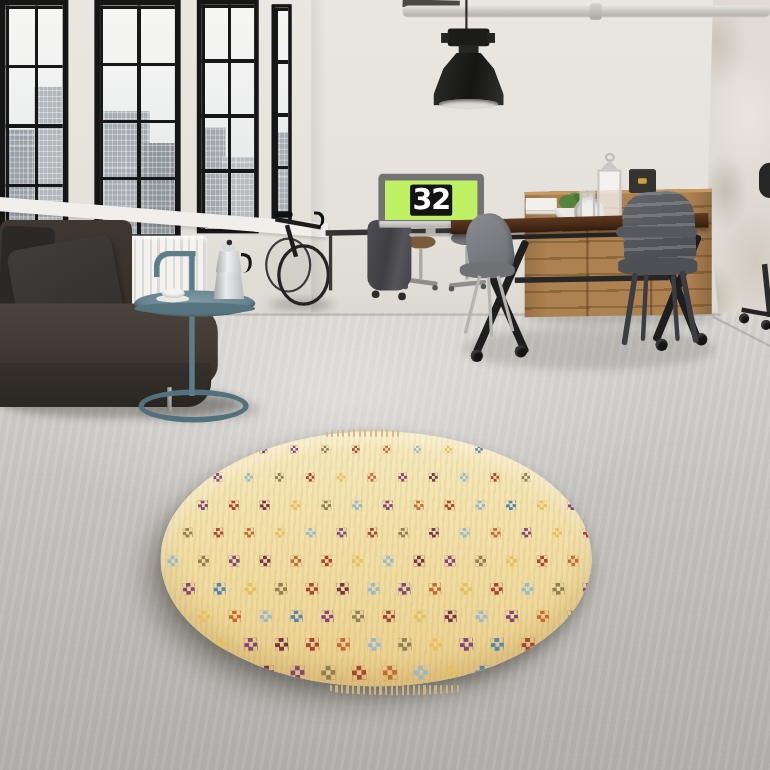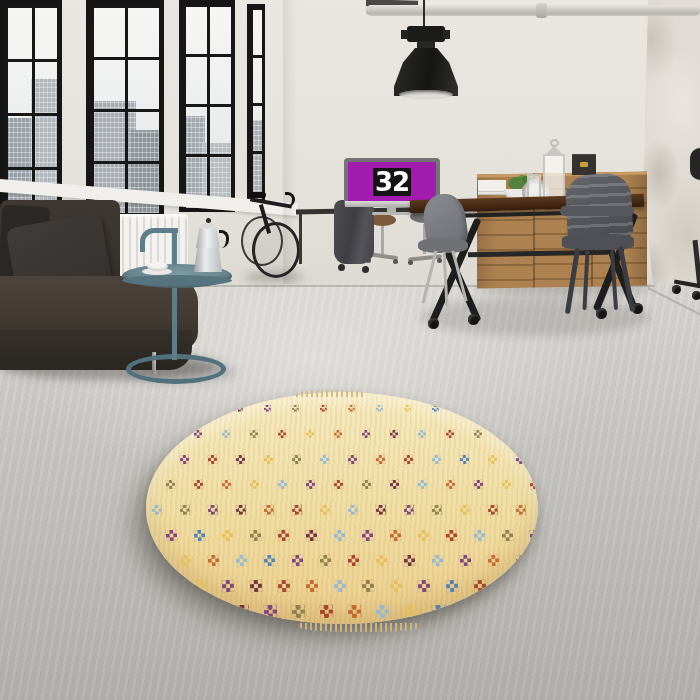--- a/index.html
+++ b/index.html
@@ -110,21 +110,21 @@
   .desk-leg{width:3px;background:#3a3835;}
   .paper-stack{background:#f1f0ed;box-shadow:0 1px 0 #c9c8c4,0 3px 0 #e6e5e1,0 4px 0 #bdbcb8;}
   .coat{left:334px;top:200px;width:40px;height:64px;border-radius:8px 10px 14px 12px;
     background:linear-gradient(100deg,#4e4d51 0%,#3f3e42 45%,#55545a 70%,#434247 100%);}
   .rack-wheel{width:7px;height:7px;border-radius:50%;background:#2c2c2c;}
   .ochair-seat{border-radius:50%;}
   .ochair-pole{width:3px;background:#a9a9a6;}
   .ochair-base{height:4px;border-radius:2px;background:#8e8e8b;}
   .caster{width:5px;height:5px;border-radius:50%;background:#555;}
   .monitor-screen{left:344px;top:158px;width:96px;height:48px;border-radius:4px 4px 2px 2px;
-    background:#a21caf;border:4px solid #737373;
+    background:#bef264;border:6px solid #737373;
     display:flex;align-items:center;justify-content:center;gap:7px;}
   .monitor-screen span{position:static;color:#fff;
     font:bold 26px/1 "DejaVu Sans",sans-serif;letter-spacing:-1px;
     background:#141414;border-radius:2px;padding:1px 2px;}
   .monitor-chin{left:345px;top:201px;width:94px;height:6px;background:linear-gradient(180deg,#dddcd9,#aeaca9);}
   .monitor-neck{left:387px;top:207px;width:9px;height:6px;background:#b2b0ad;}
   .monitor-base{left:372px;top:212px;width:38px;height:3px;border-radius:2px;background:#b9b7b4;}
 
   
   .credenza{left:477px;top:173px;width:170px;height:114px;transform:skewY(-1deg);

